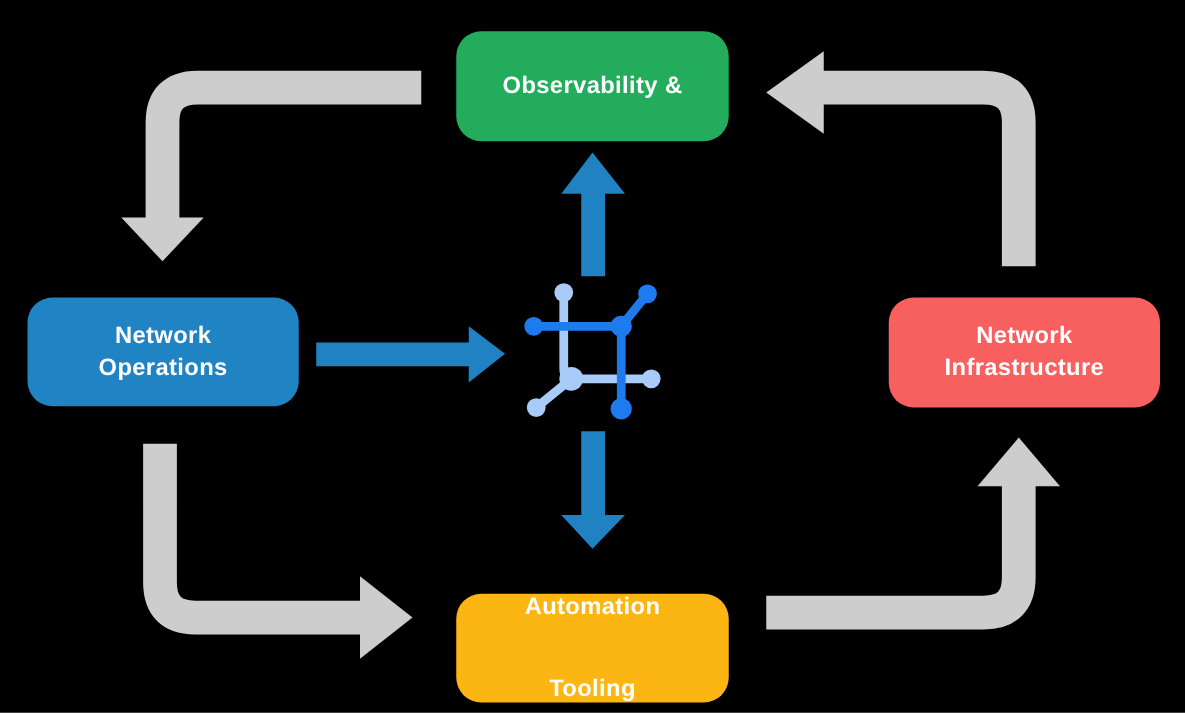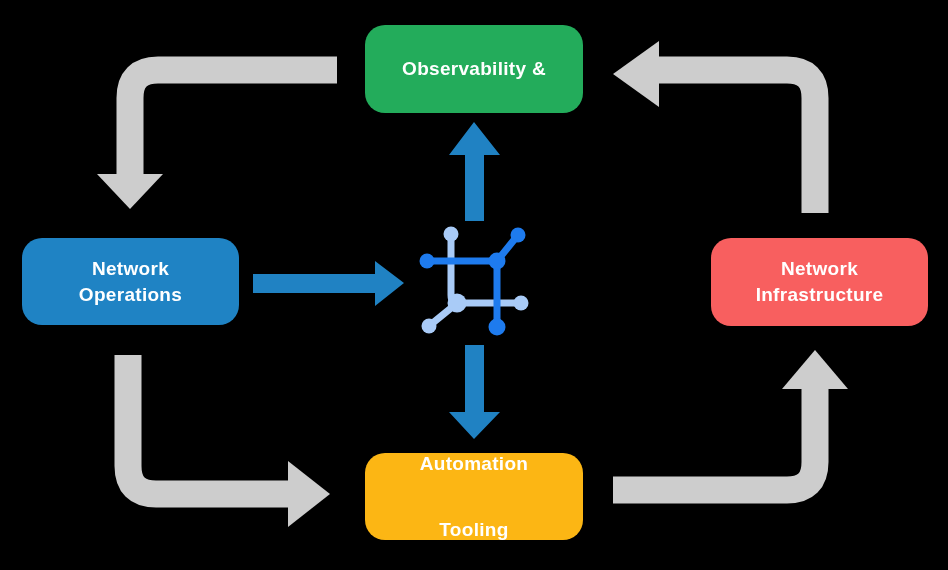--- a/index.html
+++ b/index.html
@@ -19,21 +19,21 @@
     align-items:center;
     text-align:center;
     font-size:19px;
     line-height:26px;
     font-weight:600;
     letter-spacing:0.3px;
   }
   .node-observability   { left:365px; top:25px;  width:218px; height:88px; }
   .node-operations      { left:22px;  top:238px; width:217px; height:87px; }
   .node-infrastructure  { left:711px; top:238px; width:217px; height:88px; }
-  .node-automation      { left:365px; top:453px; width:218px; height:87px;gap:40px; }
+  .node-automation      { left:365px; top:475px; width:218px; height:87px;gap:40px; }
 </style>
 </head>
 <body>
 
 <div class="stage" style="background-color: rgb(0, 0, 0);">
 
   <svg class="layer" width="948" height="570" viewBox="0 0 948 570">
 
     <g>
       <path d="M337 70 H158 Q130 70 130 98 V176" fill="none" stroke-width="27" stroke="#cdcdcd"></path>

